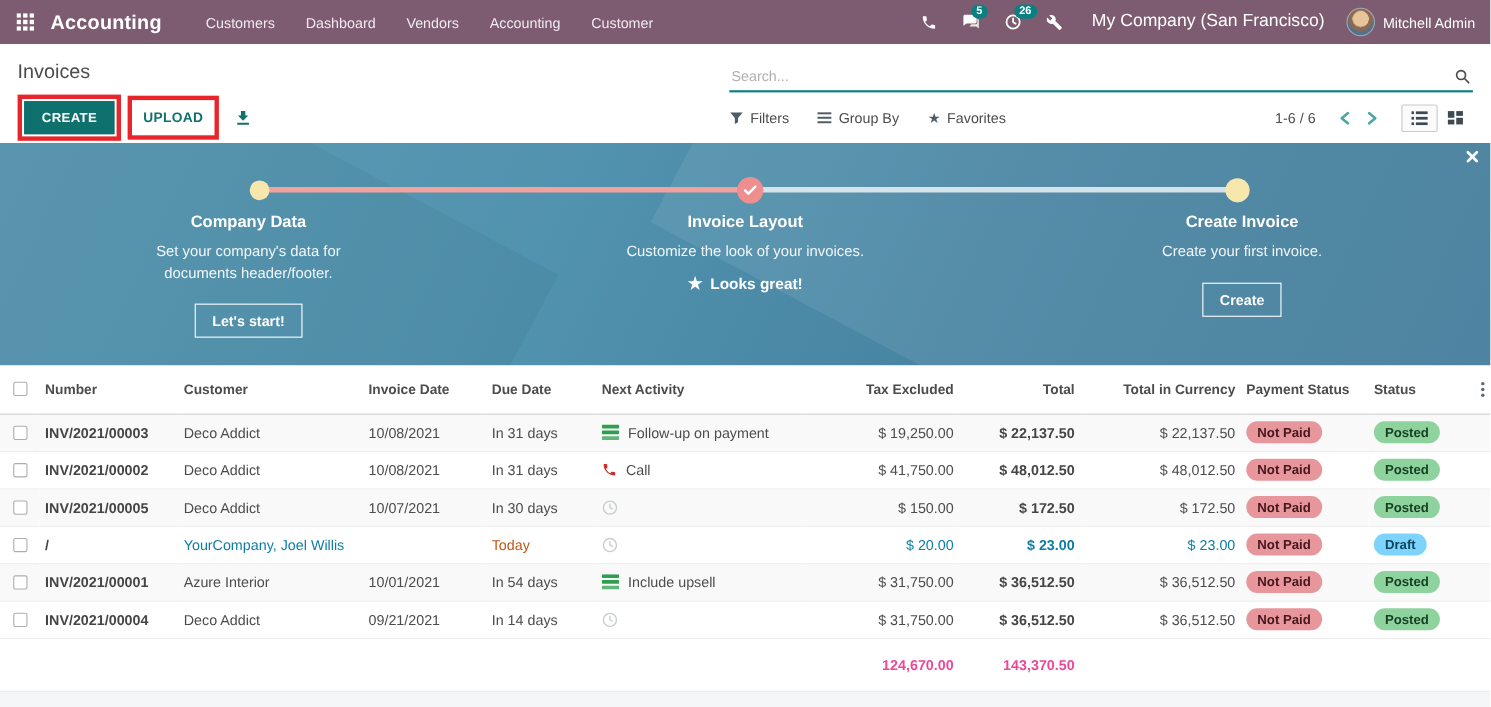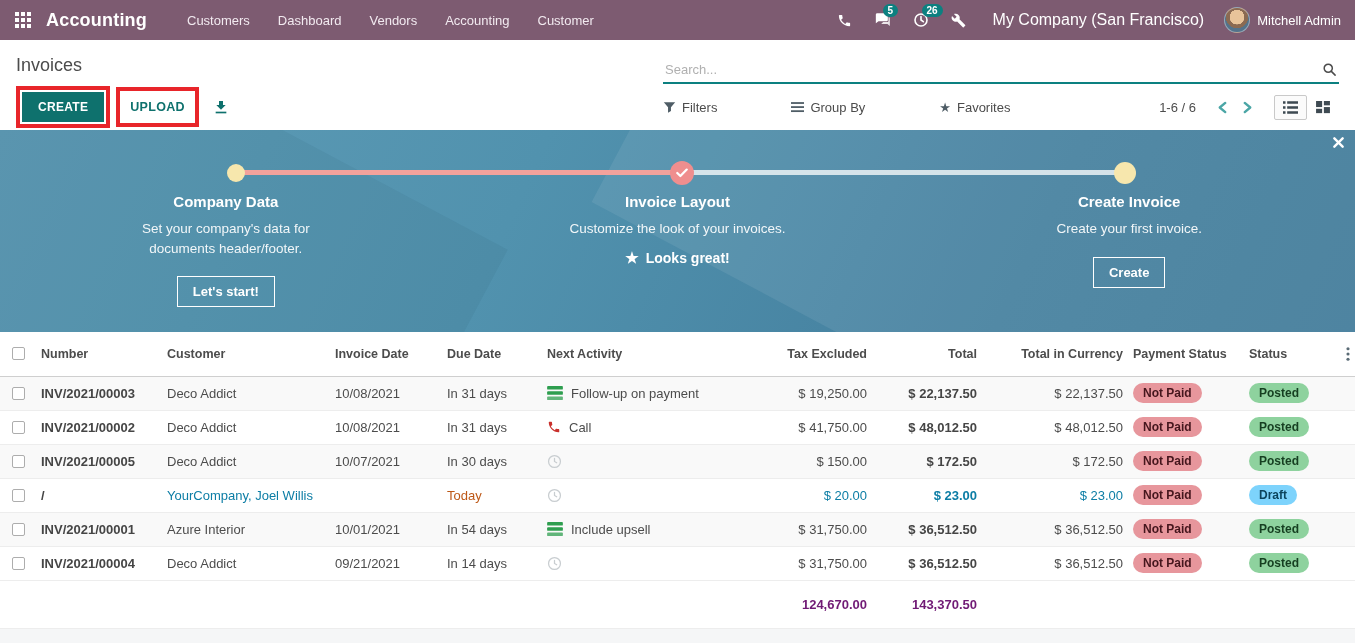--- a/index.html
+++ b/index.html
@@ -27,21 +27,21 @@
   .page-title { font-size:18px; color:#4c4c4c; padding-bottom:8px; flex:1; }
   .search-wrap { width:676px; display:flex; align-items:center; border-bottom:2px solid #0c8080; padding:4px 2px 5px 2px; }
   .search-input { border:none; outline:none; flex:1; font-size:13px; font-family:inherit; color:#4c4c4c; background:transparent; }
   .search-input::placeholder { color:#b0b0b0; }
   .cp-row2 { display:flex; align-items:center; height:46px; }
   .cp-left { flex:1; display:flex; align-items:center; }
   .annot { border:4px solid #e8252a; display:inline-flex; padding:2px; margin-right:6px; }
   .btn-create { background:#0e716d; color:#fff; border:1px solid #0e716d; font-weight:700; font-size:12px; padding:7px 15px; cursor:pointer; letter-spacing:.3px; font-family:inherit; }
   .btn-upload { background:#fff; color:#0e716d; border:none; font-weight:700; font-size:12.5px; padding:7px 8px; cursor:pointer; letter-spacing:.3px; font-family:inherit; }
   .dl-icon { color:#0e716d; margin-left:8px; cursor:pointer; display:flex; }
-  .cp-right { width:676px; display:flex; align-items:center;gap:48px; }
+  .cp-right { width:676px; display:flex; align-items:center; }
   .facet { display:flex; align-items:center; margin-right:26px; cursor:pointer; color:#4c4c4c; font-size:13px; }
   .facet svg, .facet .glyph { margin-right:6px; color:#4f5d66; }
   .glyph-star { font-size:13px; color:#4f5d66; }
   .pager { margin-left:auto; display:flex; align-items:center; }
   .pager-value { font-size:13px; color:#4c4c4c; margin-right:14px; }
   .pg-btn { color:#4ba6a6; padding:2px 7px; cursor:pointer; display:flex; }
   .vswitch { display:flex; margin-left:14px; }
   .vbtn { padding:5px 8px; border:1px solid transparent; cursor:pointer; display:flex; align-items:center; color:#3e4a52; }
   .vbtn.active { border-color:#c9c9c9; background:#fbfbfb; border-radius:2px; }
 
@@ -85,21 +85,21 @@
   .link { color:#0c7da5; }
   .today { color:#bd5817; }
   tr.draft-row td.num { color:#0c7da5; font-weight:400; }
   tr.draft-row td.cell-total { color:#0c7da5; font-weight:700; }
   .badge { display:inline-block; border-radius:10px; padding:2.5px 10px; font-size:12px; font-weight:700; line-height:1.25; }
   .badge-pink { background:#e7969c; color:#45161d; }
   .badge-green { background:#8ed29e; color:#163f21; }
   .badge-blue { background:#7dd3fc; color:#0d455e; }
   .act-cell { display:flex; align-items:center; height:33px; gap:8px; }
   .act-icon { display:inline-flex; align-items:center; }
-  tfoot td { height:44px; border-top:1px solid #cfcfcf; font-weight:700; color:#701a75; padding:16px 5px; font-size:13px; }
+  tfoot td { height:44px; border-top:1px solid #cfcfcf; font-weight:700; color:#ec4899; padding:16px 5px; font-size:13px; }
   .opt-icon { color:#5a6b75; cursor:pointer; display:flex; justify-content:flex-end; }
   .bottom-strip { flex:1; background:#f5f6f7; border-top:1px solid #ededed; }
 </style>
 </head>
 <body>
 
 <div class="navbar">
   <div class="nav-apps">
     <svg width="16" height="16" viewBox="0 0 16 16" fill="#fff">
         <rect x="0" y="0" width="4" height="4"></rect>

